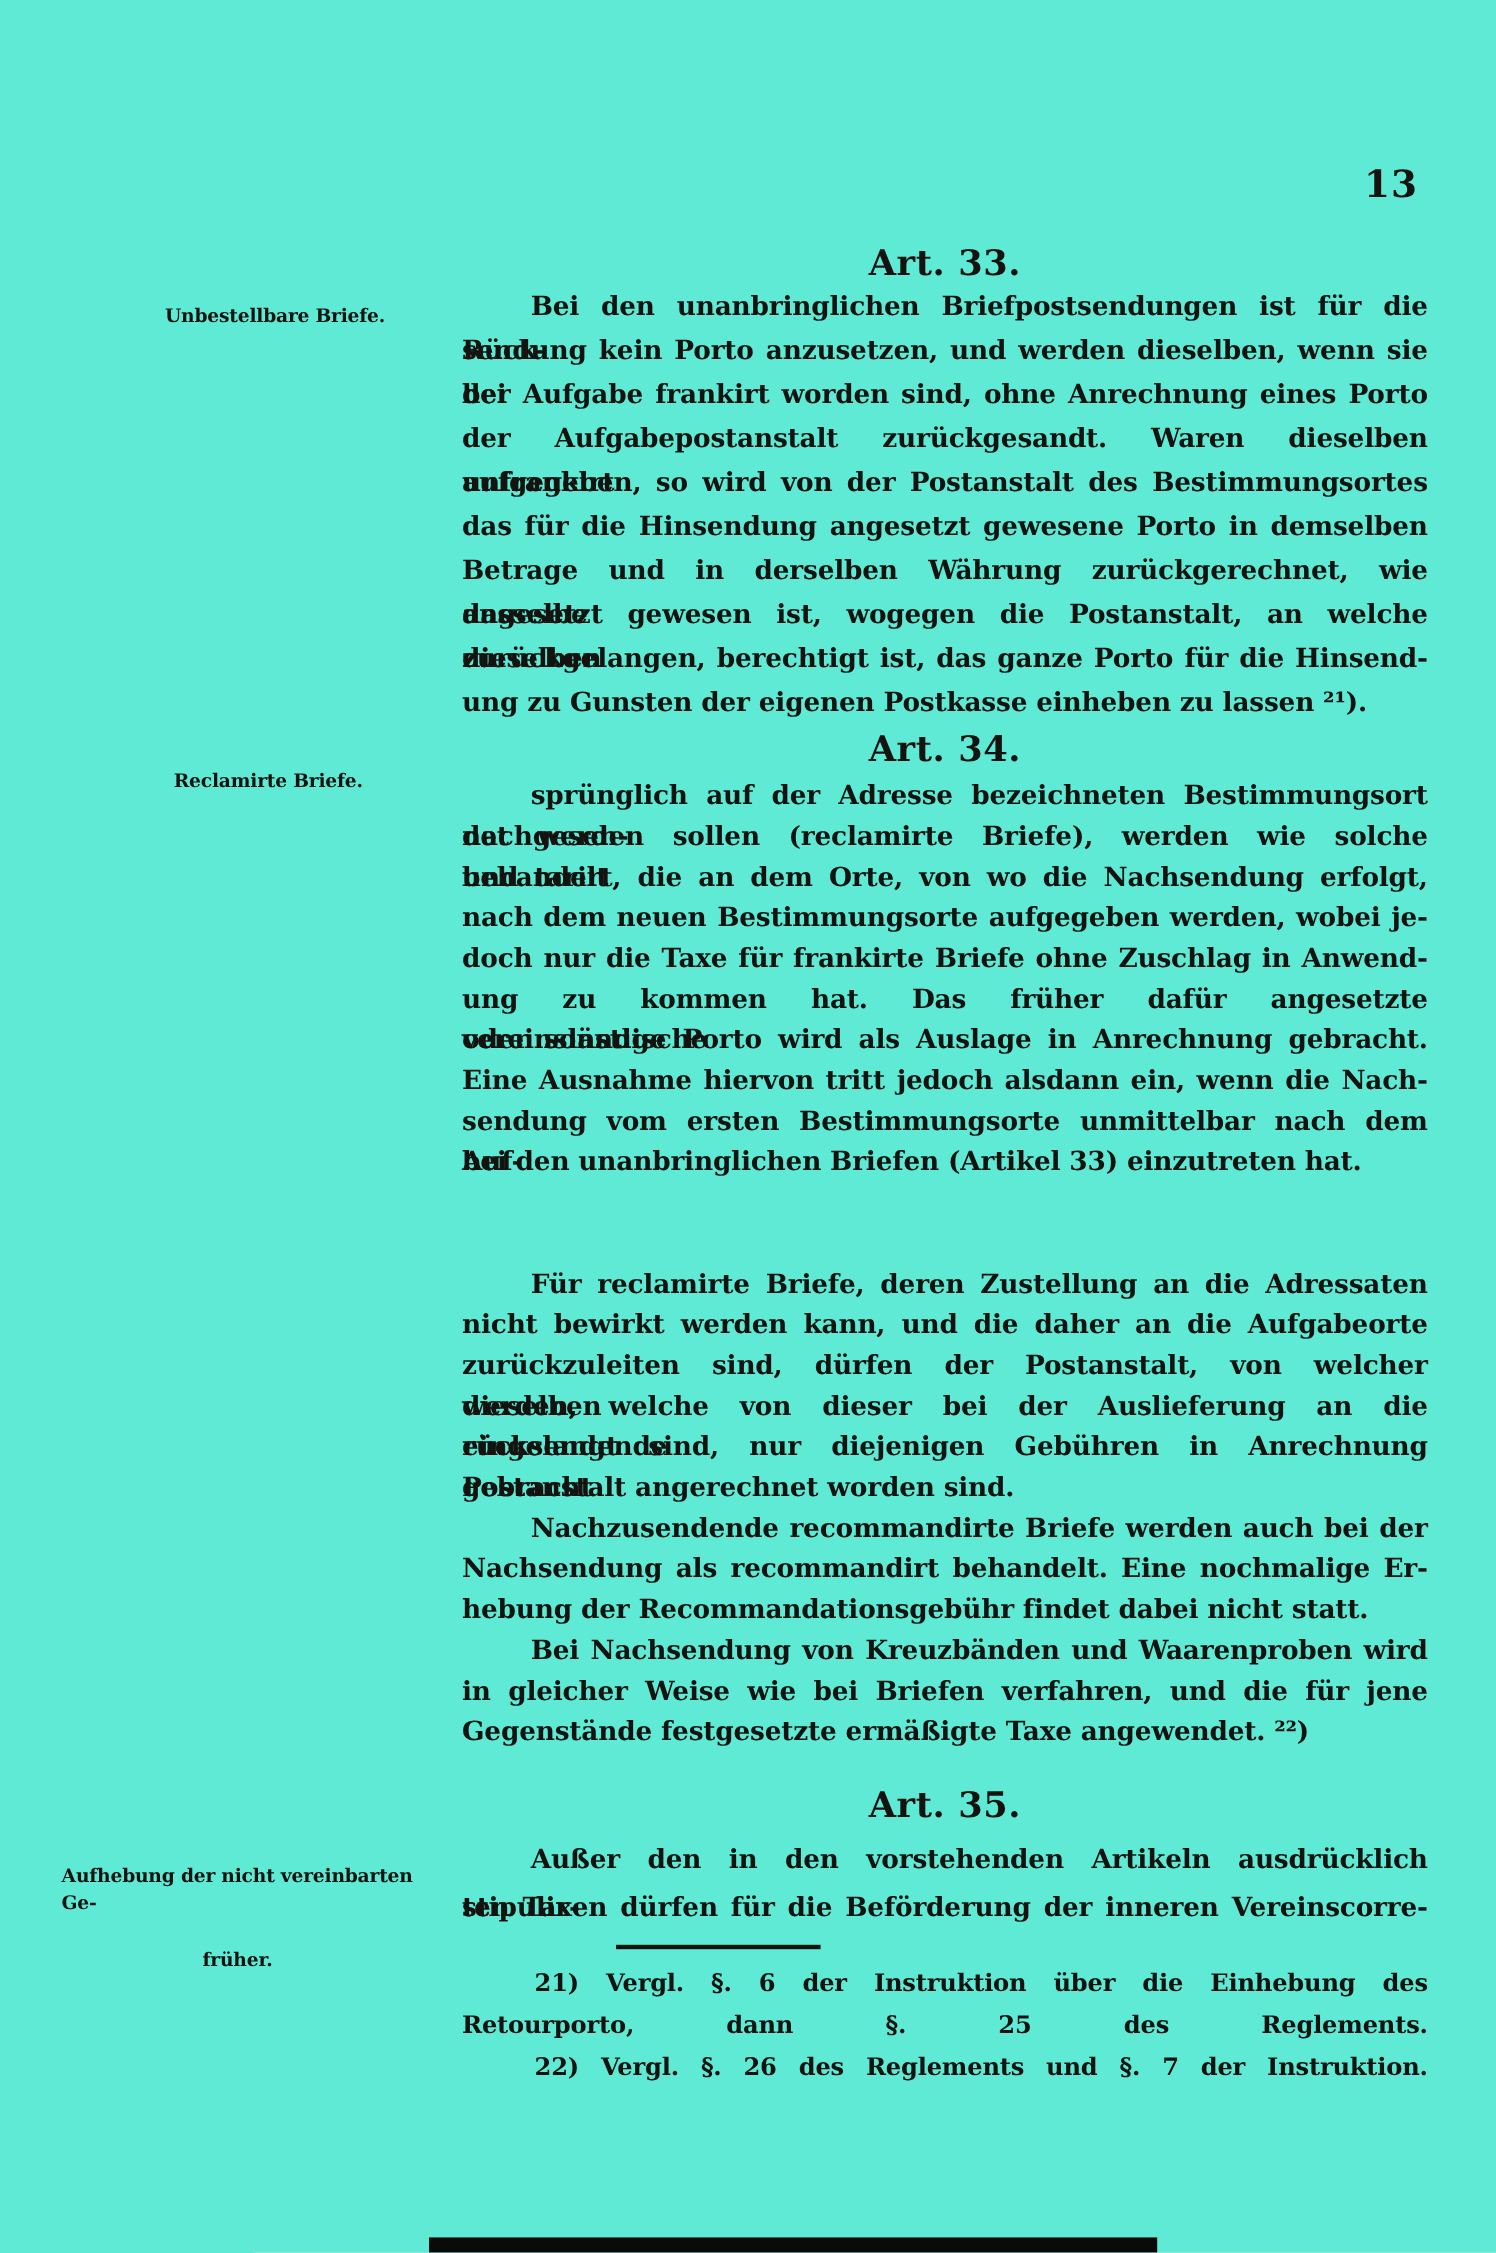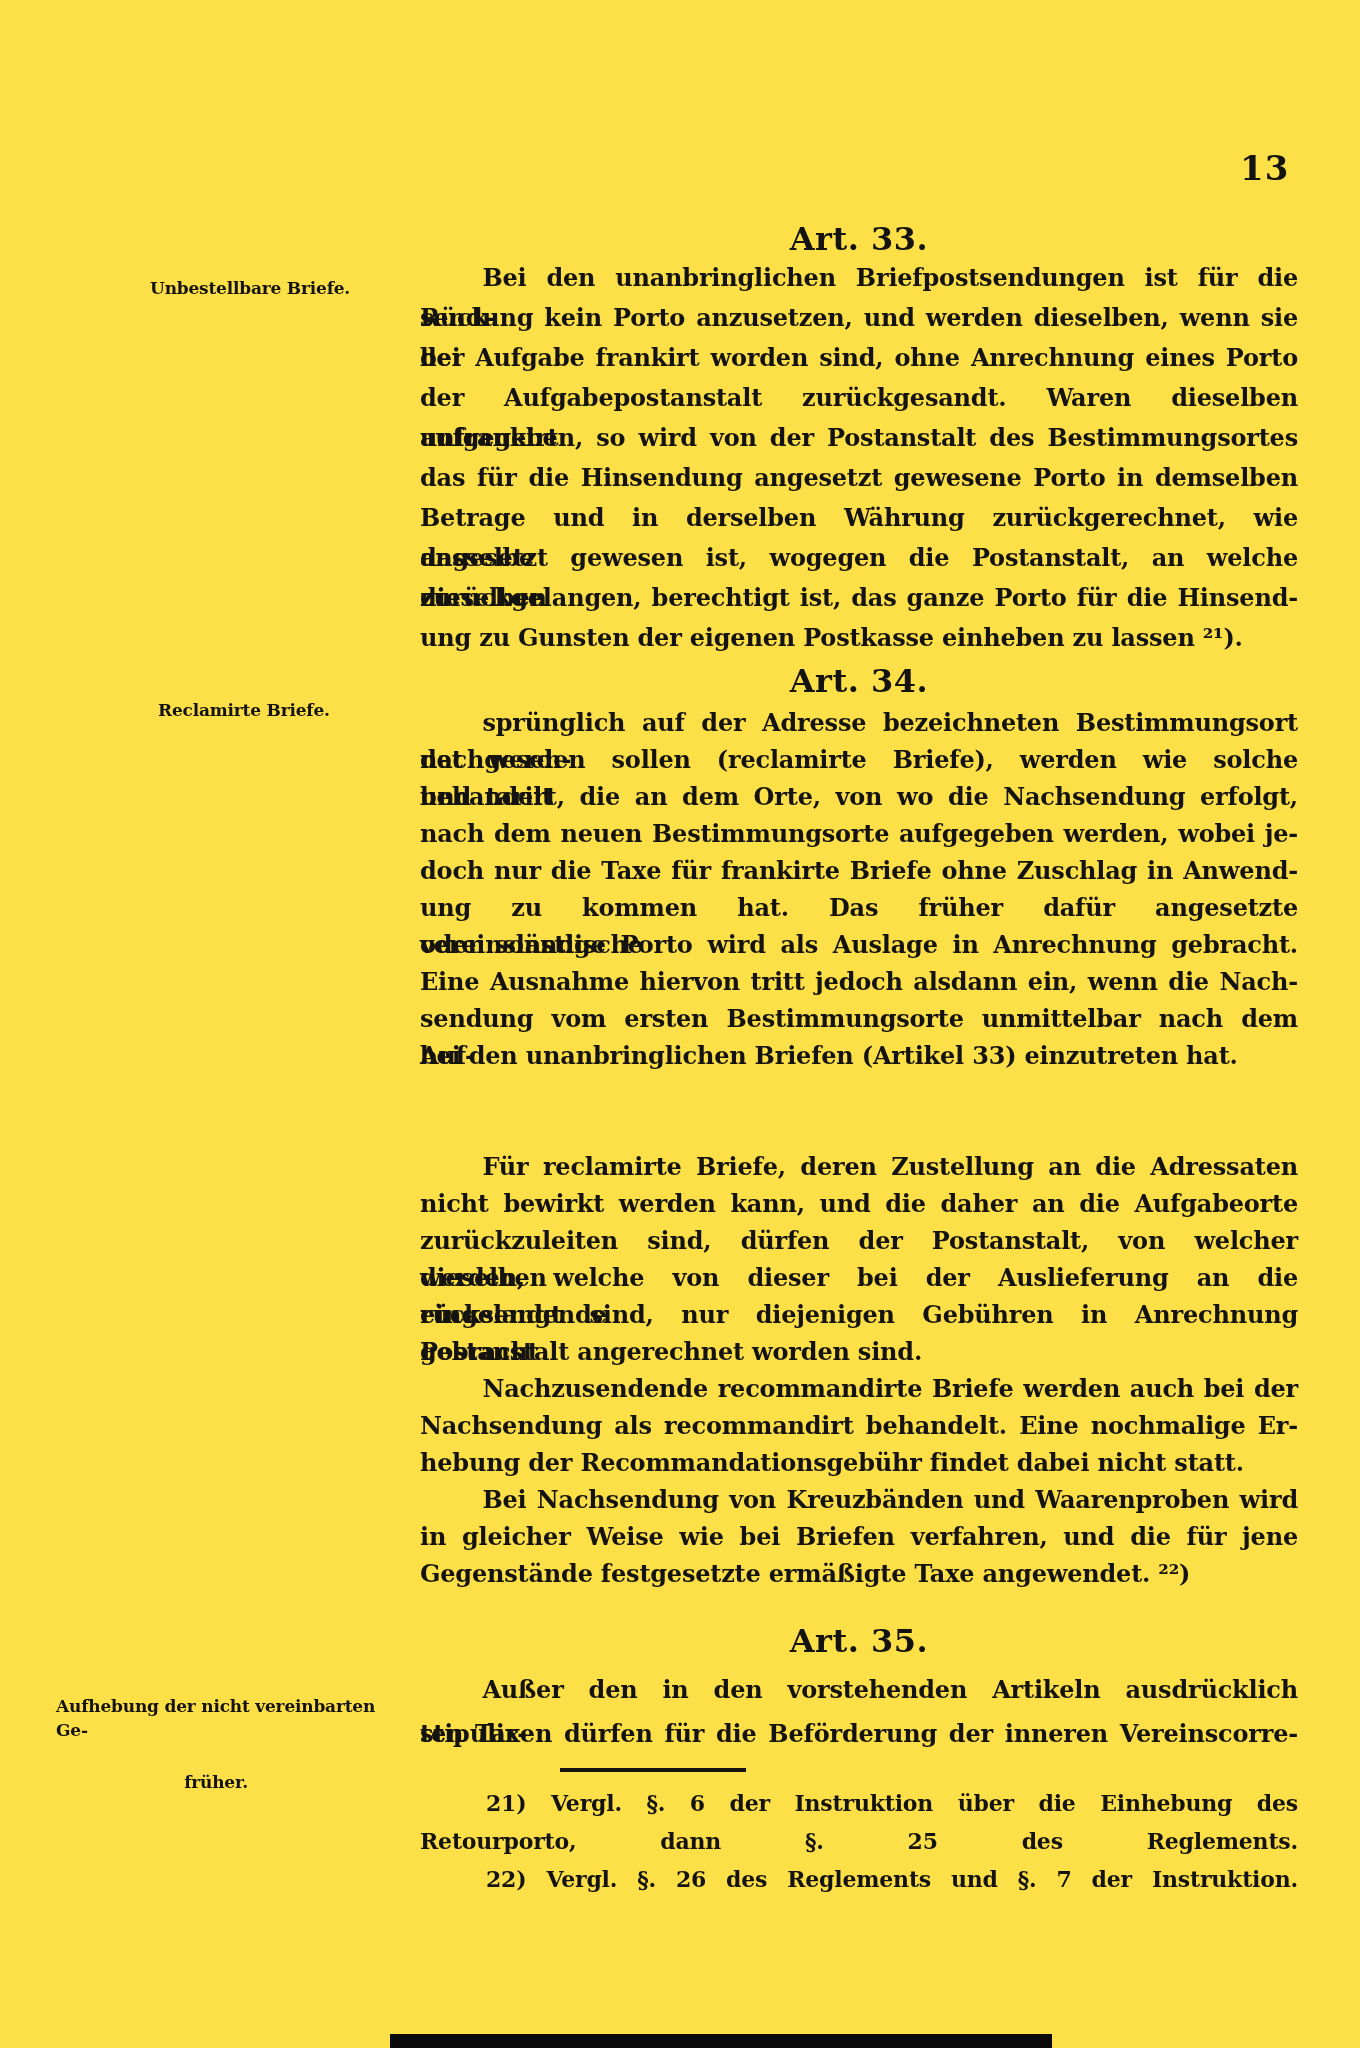--- a/index.html
+++ b/index.html
@@ -1,19 +1,19 @@
 <!DOCTYPE html>
 <html><head>
 <meta charset="utf-8">
 <style>
   html,body{margin:0;padding:0;background:#e8e8e4;}
   .page{
     position:relative;
     width:1360px;height:2048px;
-    background:#fde047;
+    background:#5eead4;
     overflow:hidden;
     font-family:"DejaVu Serif","Liberation Serif",serif;
     color:#151310;
     font-weight:700;
   }
   .page-number{
     position:absolute;left:1240px;top:148px;width:70px;
     font-size:34px;letter-spacing:1px;text-align:left;
   }
   .art-heading{

